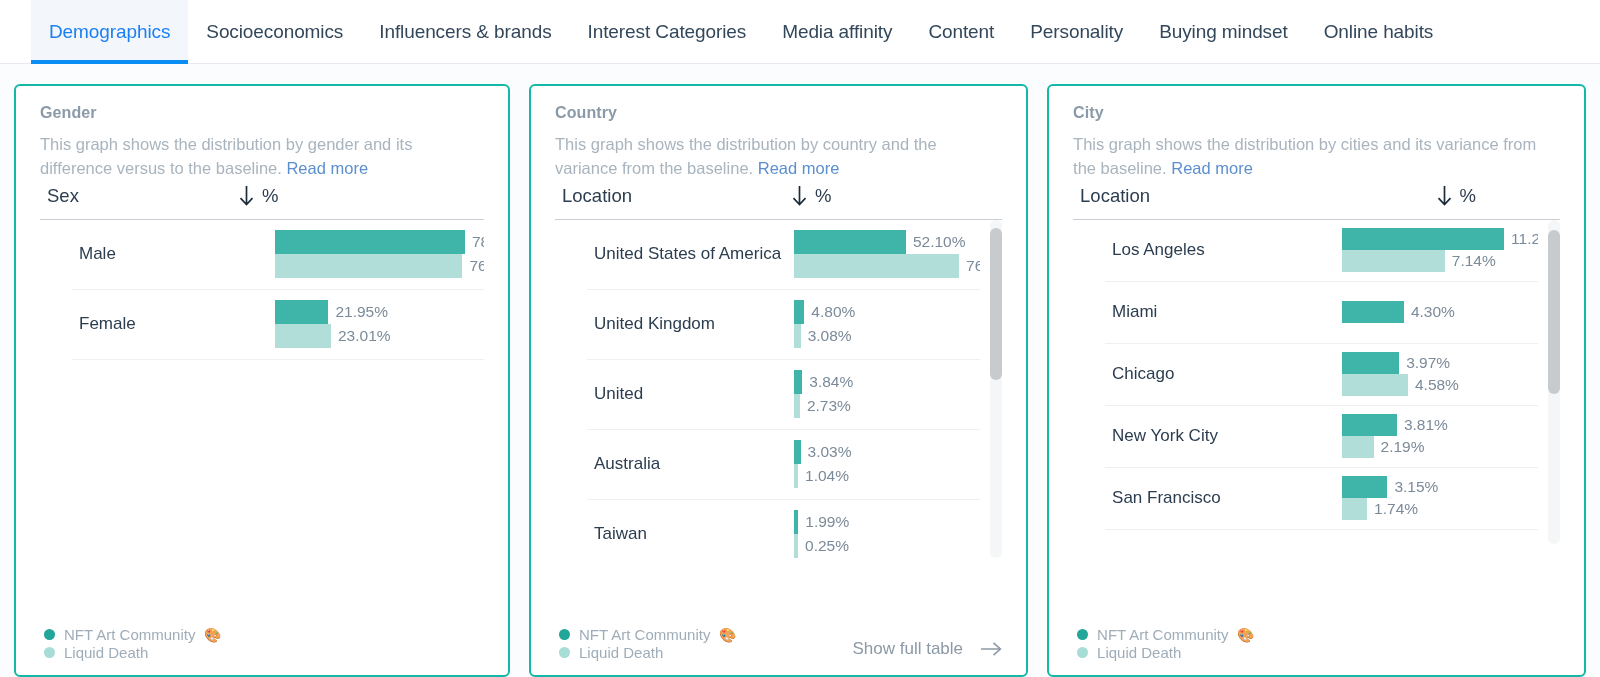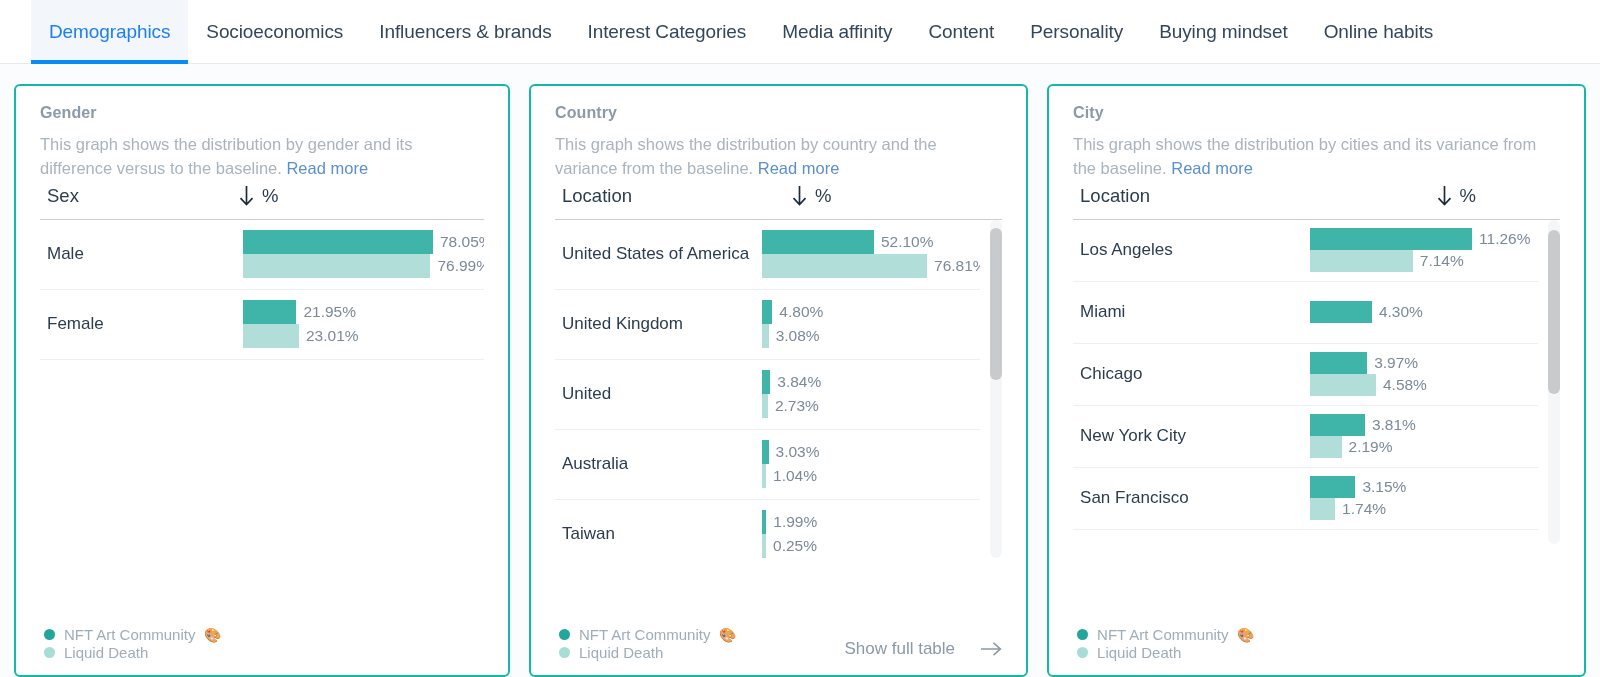--- a/index.html
+++ b/index.html
@@ -123,20 +123,21 @@
   .th-pct {
     font-size: 18.5px;
     color: #2b3d4f;
   }
 
   
   .rows-wrap {
     position: relative;
     flex: 0 0 auto;
     display: flex;
+    margin-left: 32px;
   }
   .rows {
     flex: 1 1 auto;
     overflow: hidden;
   }
   .card.gender .rows-wrap  { height: 146px; }
   .card.country .rows-wrap { height: 338px; }
   .card.city .rows-wrap    { height: 324px; }
 
   .row {
@@ -228,21 +229,21 @@
     border-radius: 50%;
     flex: 0 0 auto;
   }
   .dot.primary  { background: #21a699; }
   .dot.baseline { background: #a8dcd6; }
   .legend-emoji { font-size: 14px; }
 
   .show-full {
     display: flex;
     align-items: center;
-    gap: 25px;
+    gap: 17px;
     font-size: 17px;
     color: #8c99a6;
     cursor: pointer;
     padding-bottom: 2px;
     white-space: nowrap;
   }
 </style>
 </head>
 <body>
 

